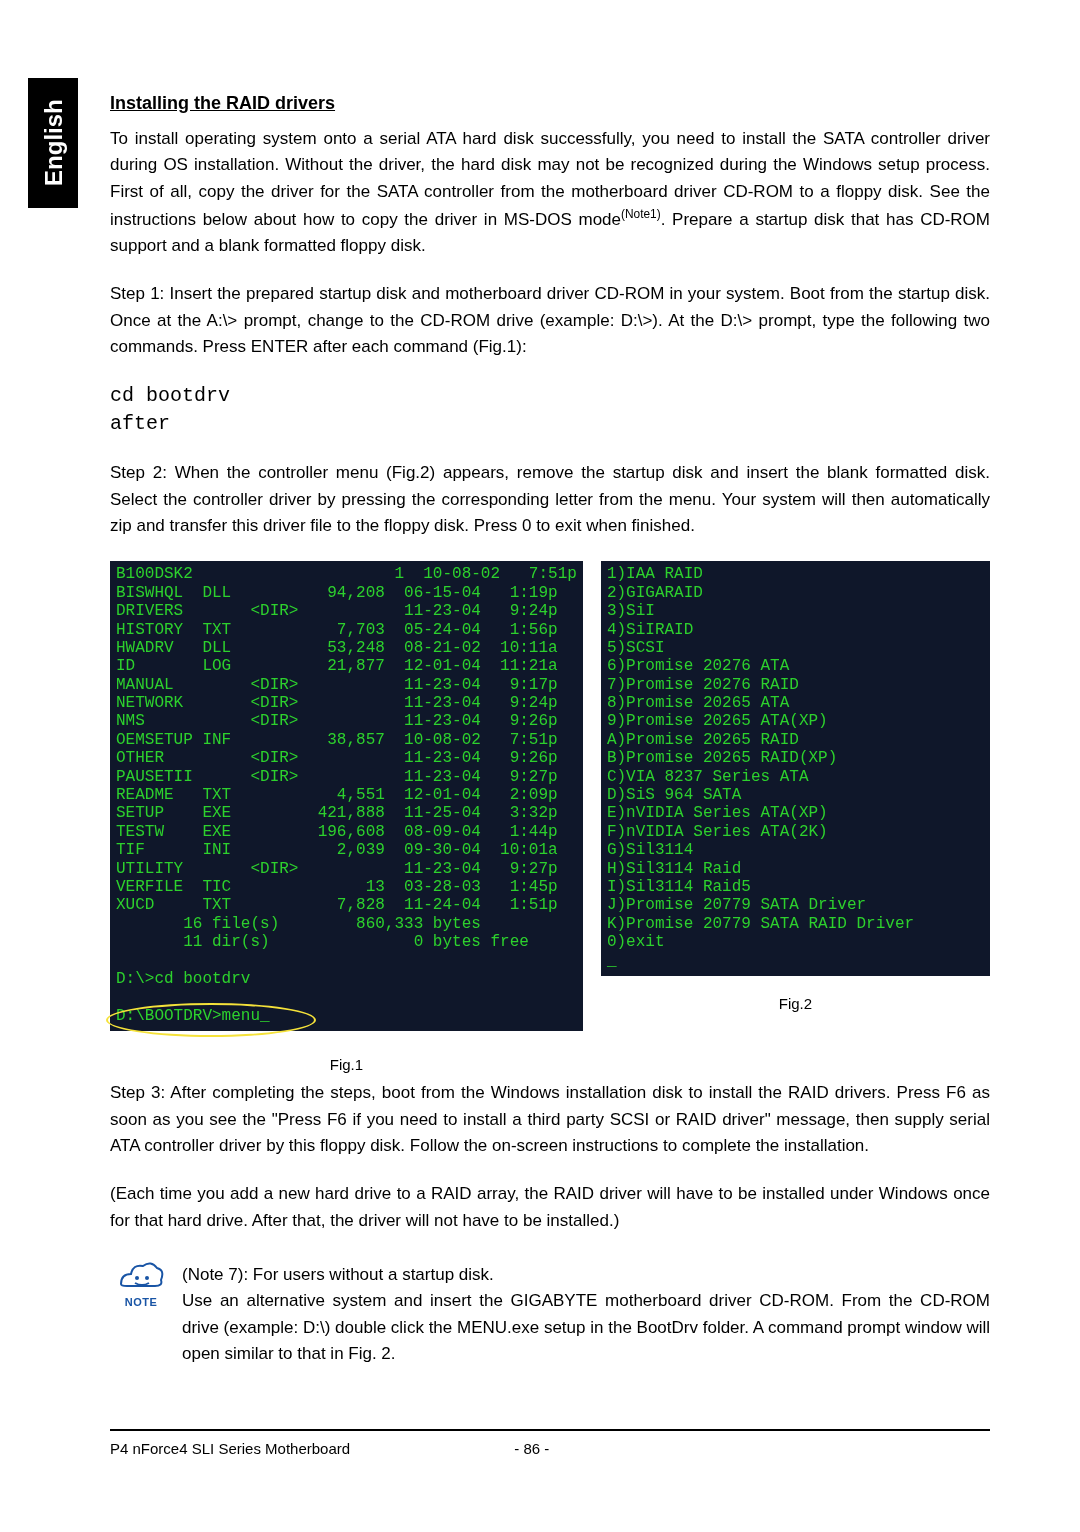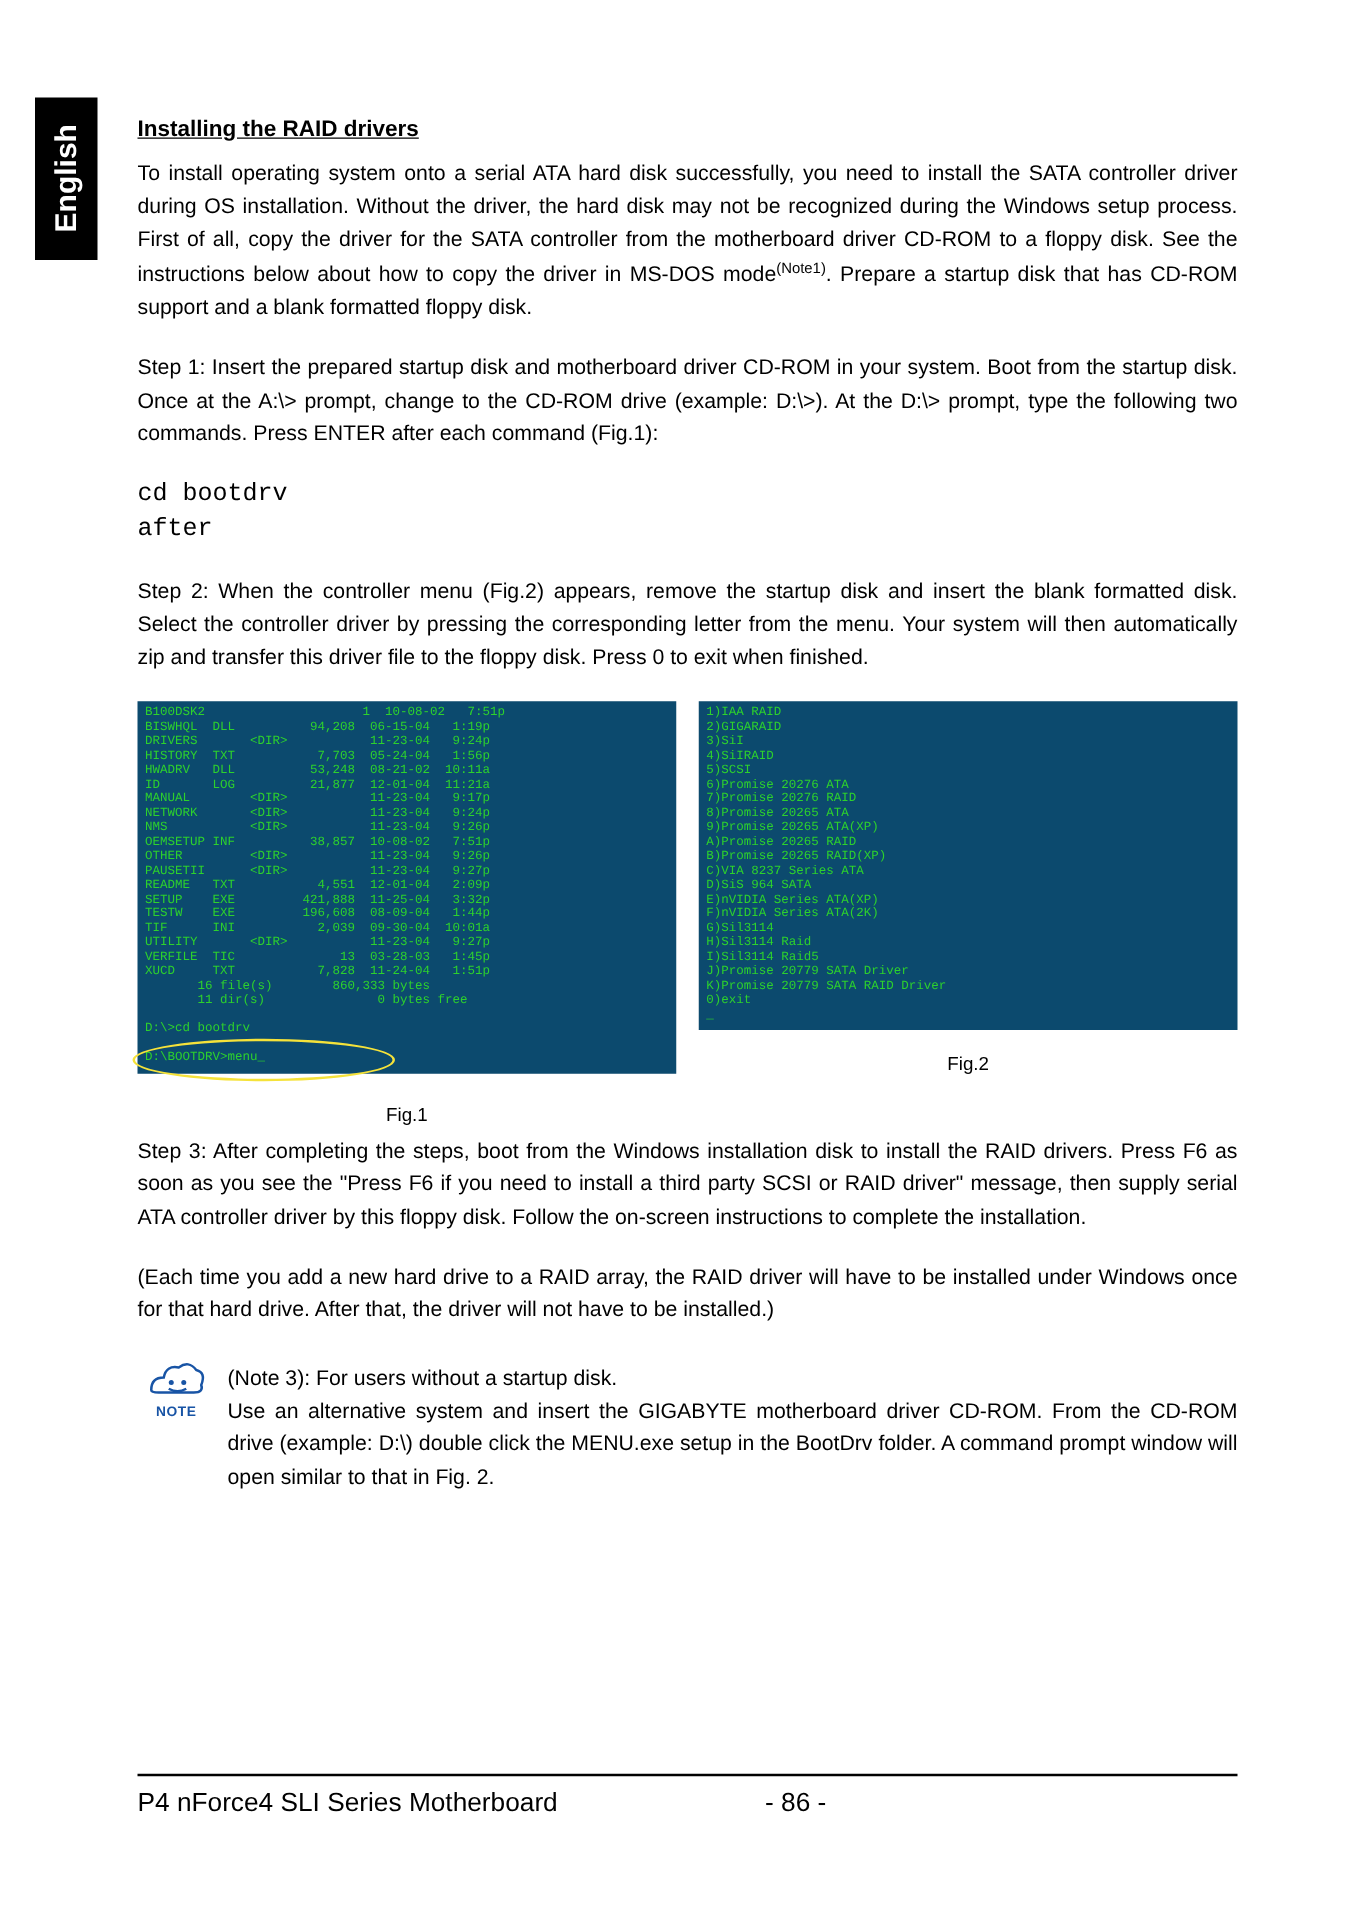--- a/index.html
+++ b/index.html
@@ -57,24 +57,24 @@
     gap: 18px;
     margin: 10px 0 4px 0;
   }
   .fig-col {
     flex: 1;
     display: flex;
     flex-direction: column;
     align-items: center;
   }
   .term {
-    background: #0c4a6e;
+    background: #0f172a;
     color: #2dd12d;
     font-family: "Courier New", monospace;
-    font-size: 10px;
+    font-size: 16px;
     line-height: 1.15;
     padding: 4px 6px 6px 6px;
     width: 100%;
     min-height: 180px;
     white-space: pre;
     overflow: hidden;
   }
   .highlight-ellipse {
     border: 2px solid #f5e23a;
     border-radius: 50%;
@@ -119,21 +119,21 @@
     left: 110px;
     right: 90px;
     bottom: 72px;
   }
   .footer-rule {
     border: none;
     border-top: 2px solid #000;
     margin-bottom: 6px;
   }
   .footer-line {
-    font-size: 21px;
+    font-size: 15px;
   }
   .footer-line .pn {
     display: inline-block;
     margin-left: 160px;
   }
   sup { font-size: 0.7em; }
 </style>
 </head>
 <body>
 
@@ -225,21 +225,21 @@
     <div class="note-icon">
       <svg width="48" height="36" viewBox="0 0 48 36">
         <path d="M4 28 Q4 18 14 18 Q16 8 26 10 Q34 4 40 12 Q48 14 44 24 Q46 30 38 30 L10 30 Q4 30 4 28 Z" fill="none" stroke="#1854a5" stroke-width="2"></path>
         <circle cx="20" cy="22" r="2" fill="#1854a5"></circle>
         <circle cx="30" cy="22" r="2" fill="#1854a5"></circle>
         <path d="M18 27 Q25 31 32 27" fill="none" stroke="#1854a5" stroke-width="2"></path>
       </svg>
       <div class="note-label">NOTE</div>
     </div>
     <div class="note-text">
-      <span>(Note 3): For users without a startup disk.</span><br>
+      <span>(Note 7): For users without a startup disk.</span><br>
       <span>Use an alternative system and insert the GIGABYTE motherboard driver CD-ROM.  From the CD-ROM drive (example: D:\) double click the </span><span class="bold">MENU.exe</span><span> setup in the </span><span class="bold">BootDrv</span><span> folder. A command prompt window will open similar to that in Fig. 2.</span>
     </div>
   </div>
 
   <div class="footer">
     <hr class="footer-rule">
     <div class="footer-line">
       <span>P4 nForce4 SLI Series Motherboard</span>
       <span class="pn">- 86 -</span>
     </div>

